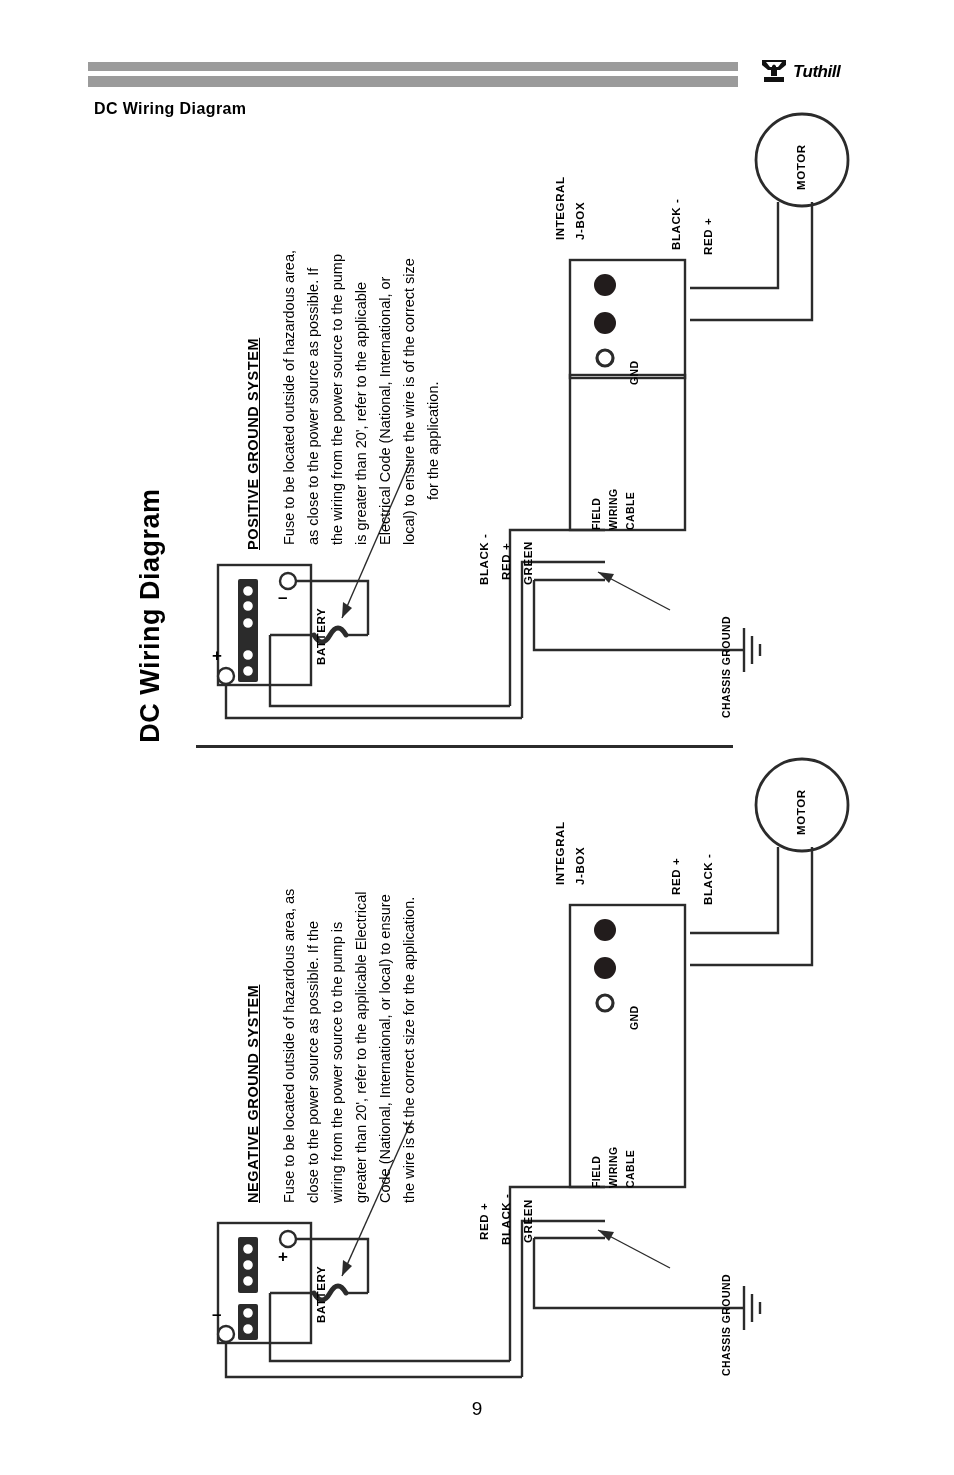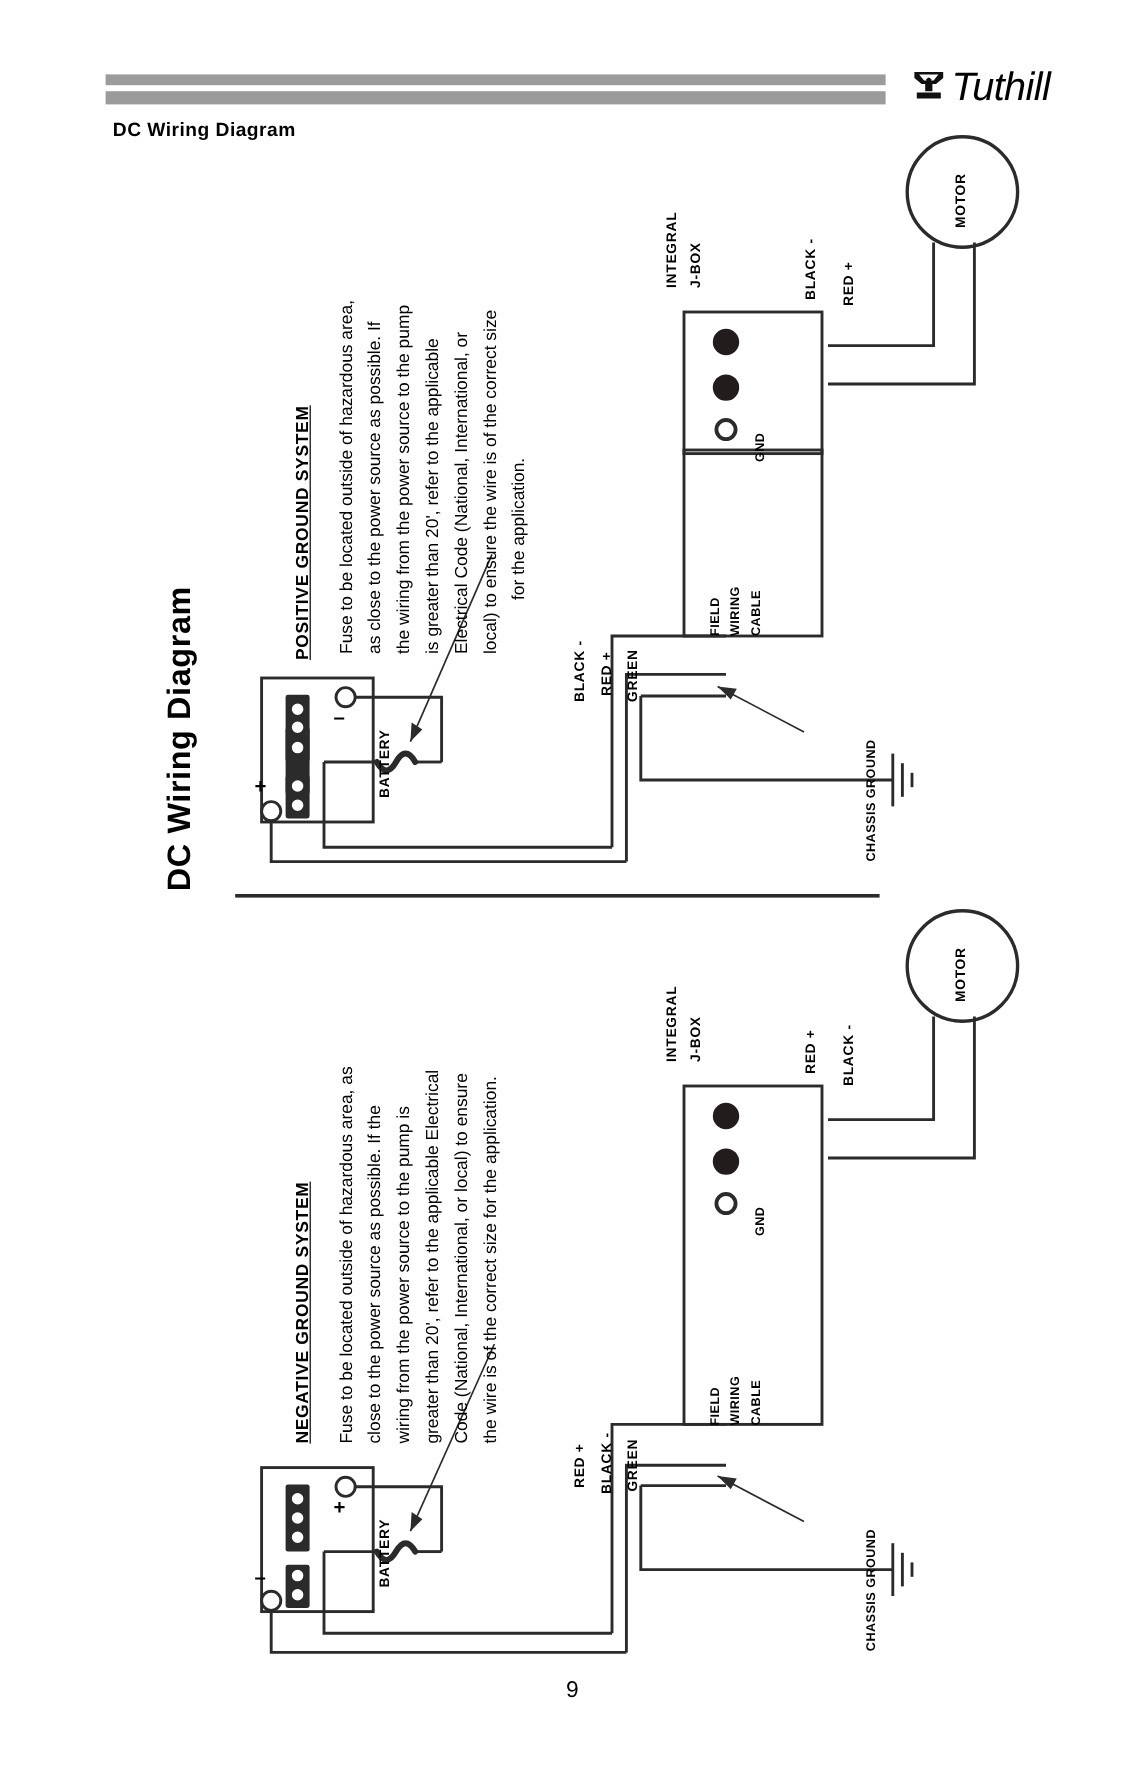--- a/index.html
+++ b/index.html
@@ -7,21 +7,21 @@
        font-family:"Liberation Sans","DejaVu Sans",sans-serif;color:#000;}
 
   
   #header-bars{position:absolute;left:88px;top:62px;width:650px;}
   .hbar{background:#9b9b9b;height:9px;width:100%;}
   .hbar.second{margin-top:5px;height:11px;}
 
   #logo{position:absolute;left:760px;top:54px;width:130px;height:34px;
         display:flex;align-items:center;gap:5px;}
   #logo .mark{width:28px;height:26px;position:relative;flex:none;}
-  #logo .wordmark{font-weight:normal;font-style:italic;font-size:33px;
+  #logo .wordmark{font-weight:bold;font-style:italic;font-size:17px;
         letter-spacing:-0.5px;color:#000;line-height:1;}
 
   #page-heading{position:absolute;left:94px;top:100px;font-size:16px;
         font-weight:bold;letter-spacing:.4px;}
 
   
   #side-title{position:absolute;left:-10px;top:600px;width:320px;
         transform:rotate(-90deg);transform-origin:center center;
         font-size:27px;font-weight:bold;letter-spacing:.5px;
         text-align:center;white-space:nowrap;}

